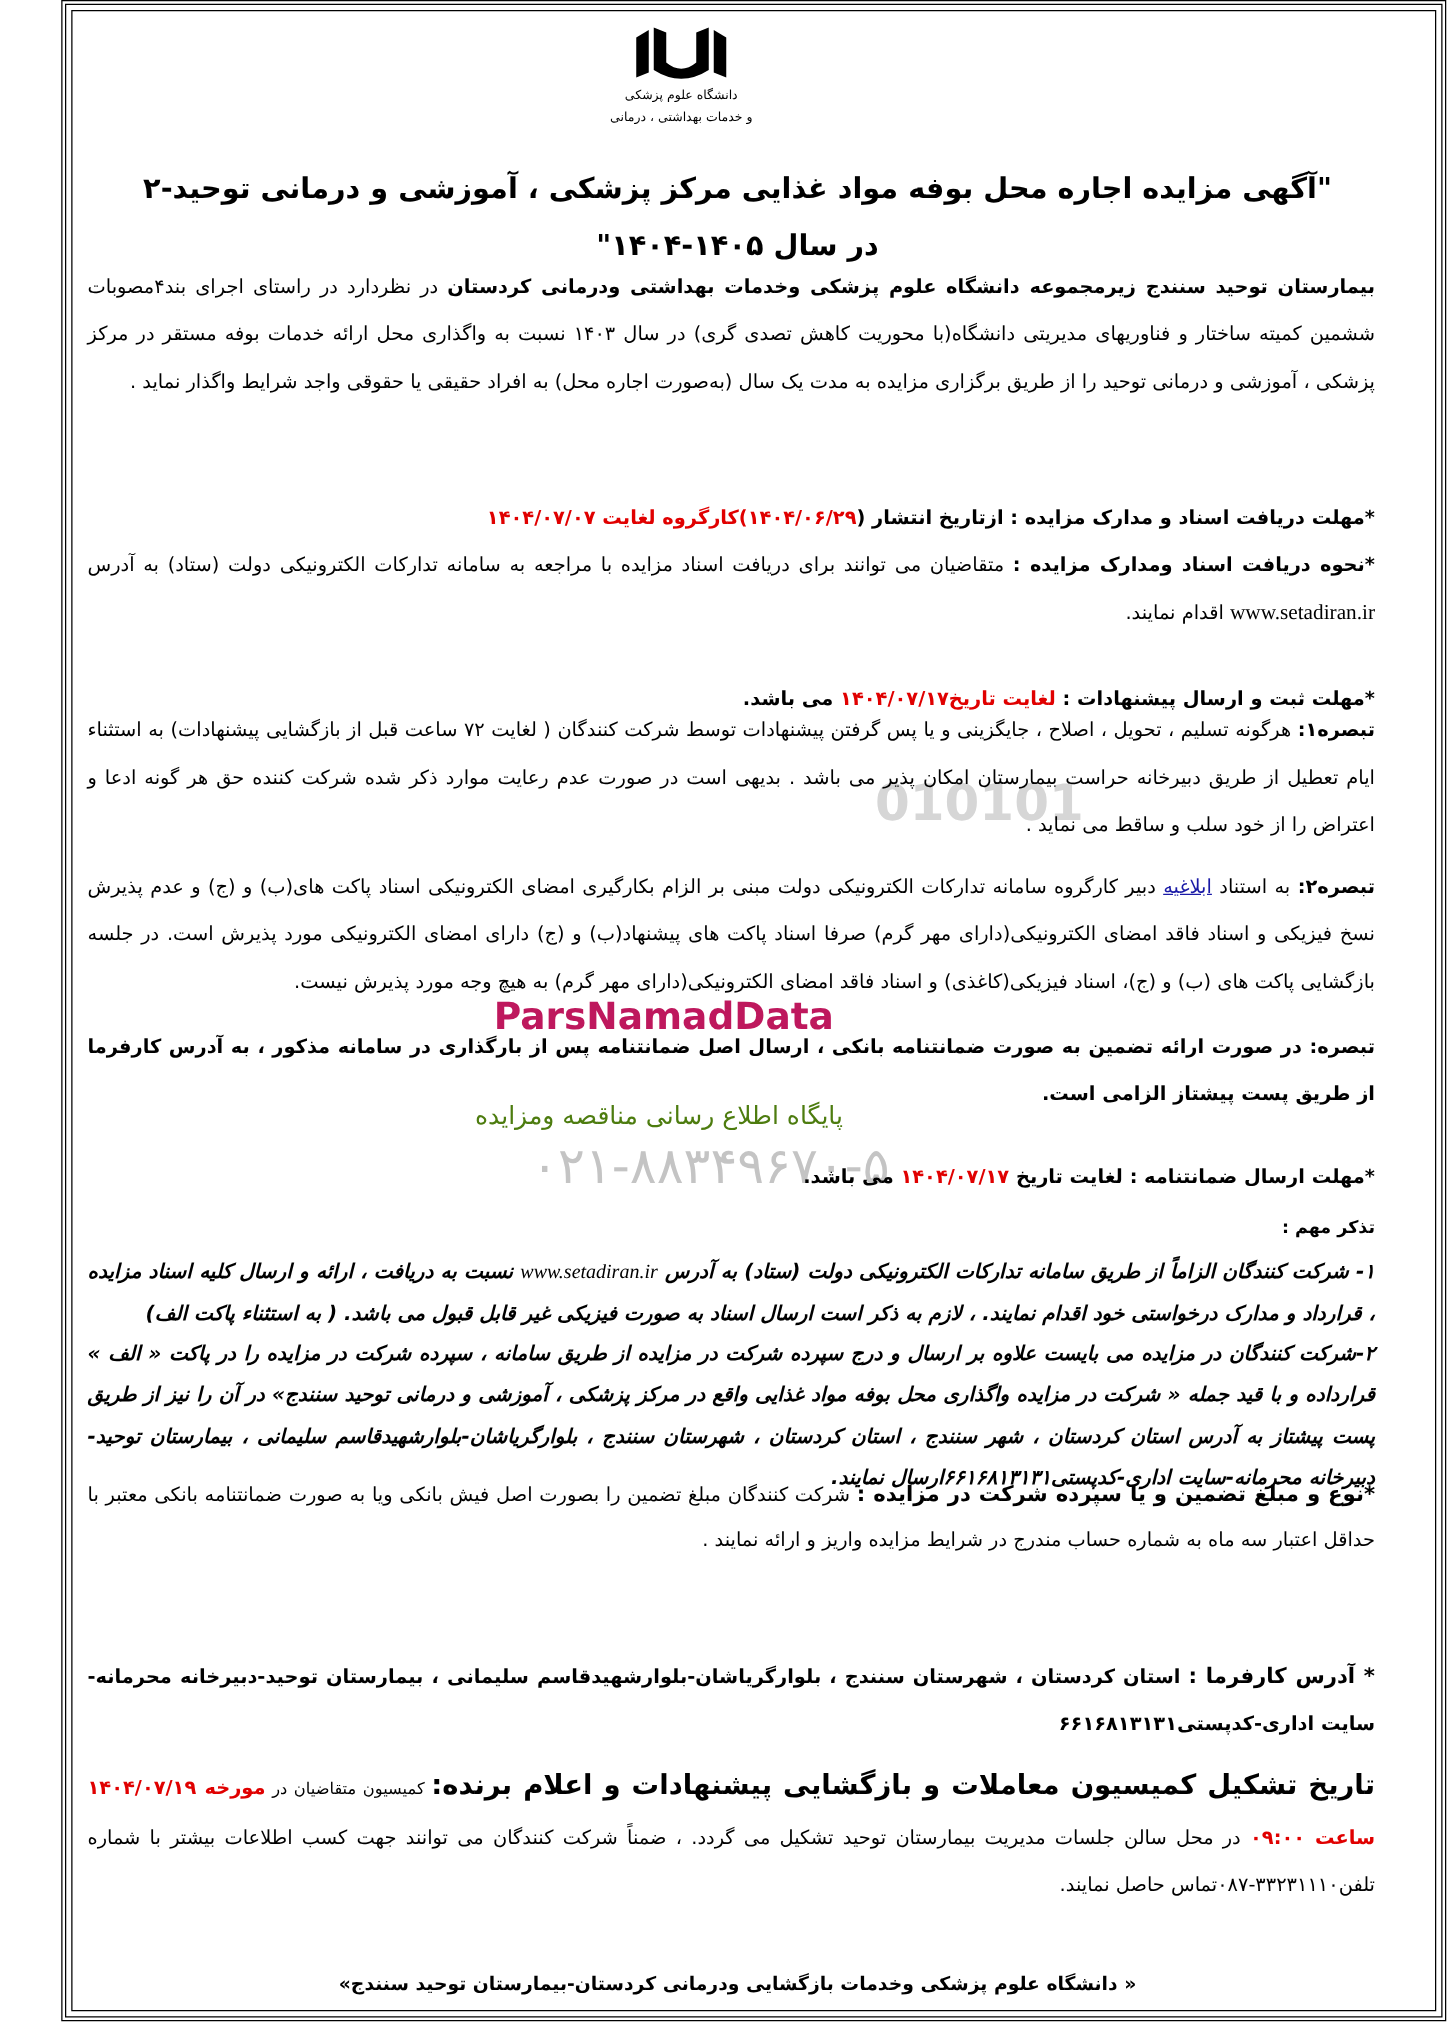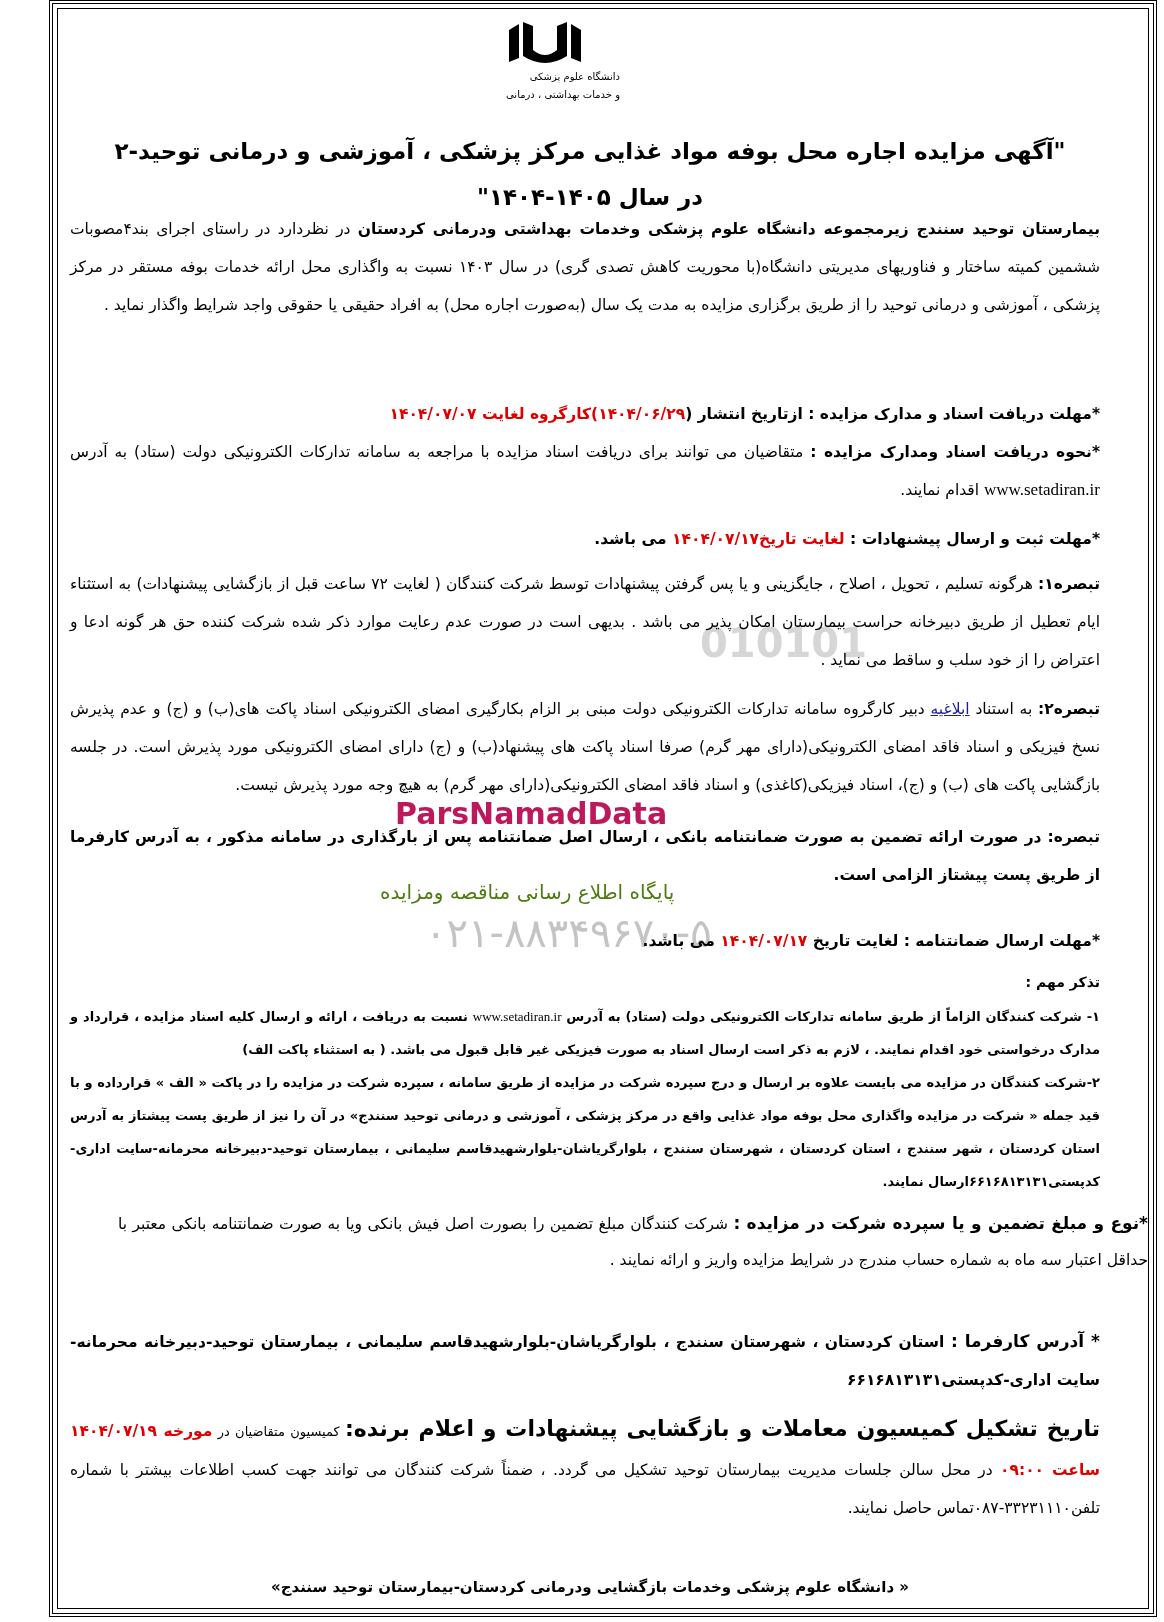--- a/index.html
+++ b/index.html
@@ -30,20 +30,21 @@
       top: 4px;
       right: 4px;
       bottom: 4px;
       border: 1px solid #000000;
     }
     .logo-block {
       position: absolute;
       left: 470px;
       top: 16px;
       width: 150px;
+      text-align: center;
     }
     .logo-mark {
       width: 90px;
       height: 52px;
       margin: 0 auto;
       position: relative;
     }
     .logo-mark svg { display: block; margin: 0 auto; }
     .logo-line {
       font-size: 10px;
@@ -69,21 +70,21 @@
       text-align-last: right;
       font-size: 15.5px;
       font-family: "DejaVu Sans", sans-serif;
     }
     .b { font-weight: bold; }
     .red { color: #e00000; font-weight: bold; }
     .link { color: #1a1aa6; text-decoration: underline; }
     .lh38 { line-height: 38px; }
     .lh33 { line-height: 33px; }
     .lh36 { line-height: 36px; }
-    .small { font-size: 13px; }
+    .small { font-size: 16px; font-style: italic; }
     .footer {
       position: absolute;
       left: 110px;
       top: 1578px;
       width: 960px;
       text-align: center;
       font-weight: bold;
       font-size: 15px;
       font-family: "DejaVu Sans", sans-serif;
     }
@@ -134,21 +135,21 @@
 
 <div class="p lh38" style="top:395px;">
   <span class="b">*مهلت دریافت اسناد و مدارک  مزایده : ازتاریخ انتشار (</span><span class="red">۱۴۰۴/۰۶/۲۹</span><span class="red">)کارگروه  لغایت </span><span class="red">۱۴۰۴/۰۷/۰۷</span>
 </div>
 
 <div class="p lh38" style="top:433px;">
   <span class="b">*نحوه دریافت اسناد ومدارک مزایده :</span><span> متقاضیان می توانند برای دریافت اسناد مزایده با مراجعه به  سامانه تدارکات الکترونیکی دولت (ستاد) به آدرس</span>
   <span style="font-family:'Liberation Serif', serif; font-size:17px;">www.setadiran.ir</span><span> اقدام نمایند.</span>
 </div>
 
-<div class="p lh38" style="top:520px;">
+<div class="p lh38" style="top:540px;">
   <span class="b">*مهلت ثبت و ارسال پیشنهادات :  </span><span class="red">لغایت تاریخ۱۴۰۴/۰۷/۱۷</span><span class="b"> می باشد.</span>
 </div>
 
 <div class="p lh38" style="top:565px;">
   <span class="b">تبصره۱:</span><span> هرگونه تسلیم ، تحویل ، اصلاح ، جایگزینی و یا پس گرفتن پیشنهادات توسط شرکت کنندگان ( لغایت ۷۲ ساعت قبل از بازگشایی پیشنهادات) به استثناء ایام تعطیل از طریق دبیرخانه حراست بیمارستان امکان پذیر می باشد . بدیهی است در صورت عدم رعایت موارد ذکر شده شرکت کننده حق هر گونه ادعا و اعتراض را از خود سلب و ساقط می نماید .</span>
 </div>
 
 <div class="p lh38" style="top:690px;">
   <span class="b">تبصره۲:</span><span> به استناد </span><span class="link">ابلاغیه</span><span> دبیر کارگروه سامانه تدارکات الکترونیکی دولت مبنی بر الزام بکارگیری امضای الکترونیکی اسناد پاکت های(ب) و (ج) و عدم پذیرش نسخ فیزیکی و اسناد فاقد امضای الکترونیکی(دارای مهر گرم)  صرفا اسناد پاکت های پیشنهاد(ب) و (ج) دارای امضای الکترونیکی مورد پذیرش است. در جلسه بازگشایی پاکت های (ب) و (ج)، اسناد فیزیکی(کاغذی) و اسناد فاقد امضای الکترونیکی(دارای مهر گرم) به هیچ وجه مورد پذیرش نیست.</span>
 </div>
@@ -158,21 +159,21 @@
 <div class="p lh38" style="top:922px;">
   <span class="b">*مهلت ارسال ضمانتنامه :  لغایت تاریخ  </span><span class="red">۱۴۰۴/۰۷/۱۷</span><span class="b">  می باشد.</span>
 </div>
 
 <div class="p b" style="top:968px; font-size:14px; line-height:28px;">تذکر مهم :</div>
 <div class="p b small lh33" style="top:1000px;">
   <span>۱- شرکت کنندگان الزاماً  از طریق سامانه تدارکات الکترونیکی دولت (ستاد) به آدرس </span><span style="font-family:'Liberation Serif', serif; font-weight:normal;">www.setadiran.ir</span><span> نسبت به دریافت ، ارائه و ارسال  کلیه اسناد مزایده ، قرارداد و مدارک درخواستی خود اقدام نمایند. ، لازم به ذکر است  ارسال اسناد به صورت فیزیکی غیر قابل قبول می باشد. ( به استثناء پاکت الف)</span>
 </div>
 <div class="p b small lh33" style="top:1066px;">۲-شرکت کنندگان در مزایده می بایست علاوه بر ارسال و درج سپرده شرکت در مزایده از طریق سامانه ، سپرده شرکت در مزایده را در پاکت « الف » قرارداده و با قید جمله « شرکت در مزایده واگذاری محل بوفه مواد غذایی واقع در مرکز پزشکی ، آموزشی و درمانی توحید سنندج» در آن را نیز از طریق پست پیشتاز به آدرس استان کردستان ، شهر سنندج ، استان کردستان ، شهرستان سنندج ، بلوارگریاشان-بلوارشهیدقاسم سلیمانی ، بیمارستان توحید-دبیرخانه محرمانه-سایت اداری-کدپستی۶۶۱۶۸۱۳۱۳۱ارسال نمایند.</div>
 
-<div class="p lh36" style="top:1205px;margin-left:48px;">
+<div class="p lh36" style="top:1178px;">
   <span class="b" style="font-size:17px;">*نوع و مبلغ تضمین و یا سپرده شرکت در مزایده :</span><span> شرکت کنندگان مبلغ تضمین را بصورت اصل فیش بانکی ویا به صورت ضمانتنامه بانکی معتبر با حداقل اعتبار سه ماه به شماره حساب مندرج در شرایط مزایده واریز و ارائه نمایند .</span>
 </div>
 
 <div class="p lh38 b" style="top:1322px;">
   <span style="font-size:17px;">* آدرس کارفرما :</span><span> استان کردستان ، شهرستان سنندج ، بلوارگریاشان-بلوارشهیدقاسم سلیمانی ، بیمارستان توحید-دبیرخانه محرمانه-سایت اداری-کدپستی۶۶۱۶۸۱۳۱۳۱</span>
 </div>
 
 <div class="p lh38" style="top:1410px;">
   <span class="b" style="font-size:22px;">تاریخ تشکیل کمیسیون معاملات و بازگشایی پیشنهادات و اعلام برنده:</span><span style="font-size:13px;"> کمیسیون متقاضیان در </span><span class="red">مورخه ۱۴۰۴/۰۷/۱۹ ساعت ۰۹:۰۰</span><span> در محل سالن جلسات مدیریت بیمارستان توحید تشکیل می گردد. ، ضمناً شرکت کنندگان می توانند جهت کسب اطلاعات بیشتر با شماره تلفن۳۳۲۳۱۱۱۰-۰۸۷تماس حاصل نمایند.</span>
 </div>

